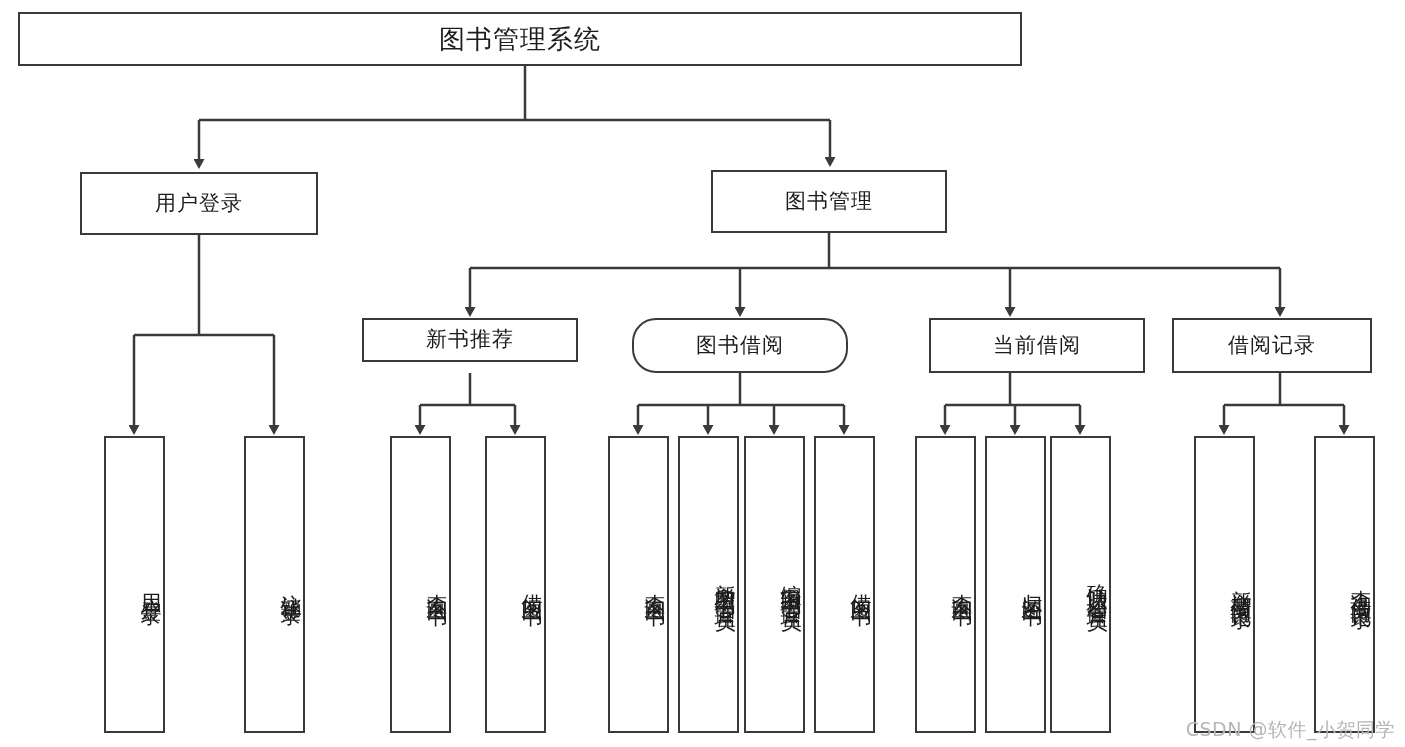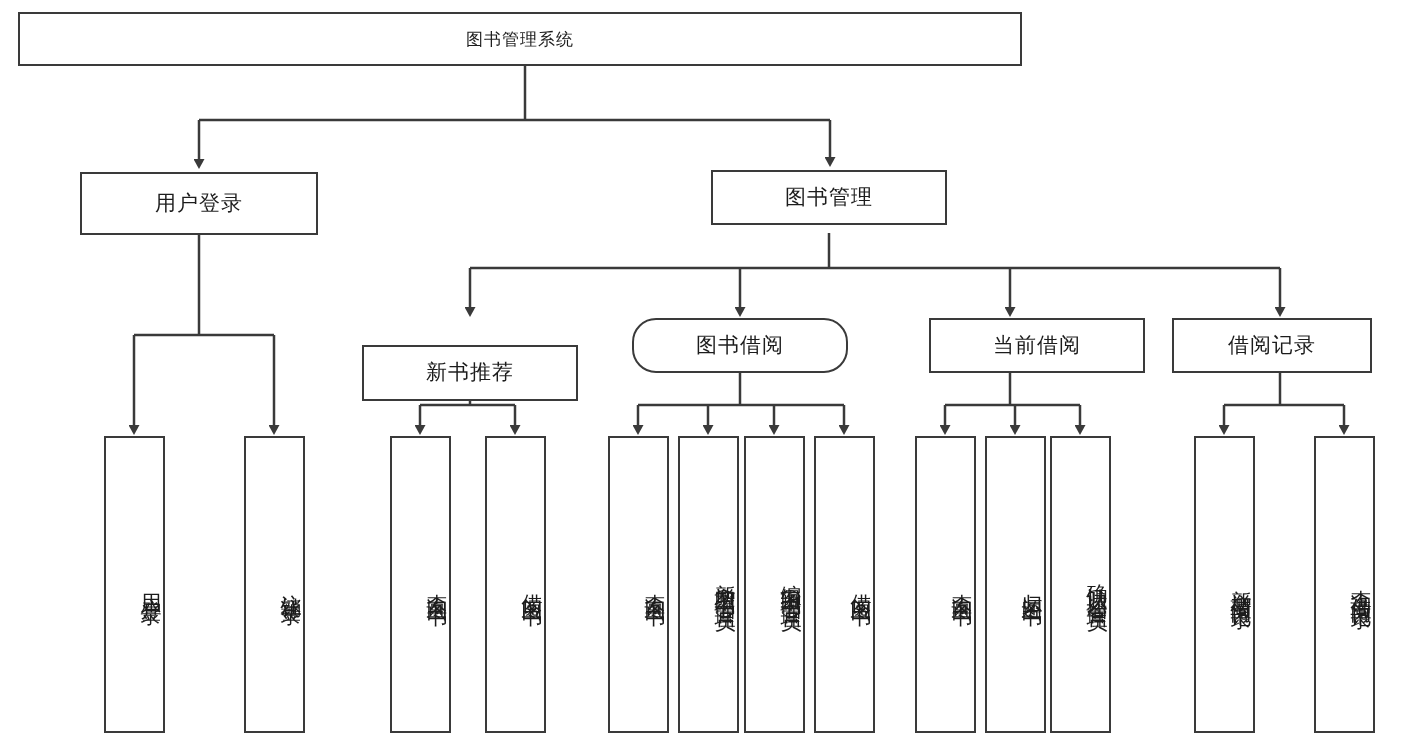--- a/index.html
+++ b/index.html
@@ -34,21 +34,21 @@
     align-items: center;
     justify-content: center;
     color: #1c1c1c;
   }
   .node-h {
     font-size: 21px;
     letter-spacing: 1px;
     line-height: 1.1;
   }
   .node-root {
-    font-size: 17px;
+    font-size: 26px;
     letter-spacing: 1px;
   }
   .node-v {
     writing-mode: vertical-rl;
     text-orientation: upright;
     font-size: 21px;
     letter-spacing: 4px;
     line-height: 1.15;
     padding-top: 6px;
     padding-bottom: 6px;
@@ -125,25 +125,25 @@
     </g>
   </svg>
 
   <div class="node node-root" style="left:18px; top:12px; width:1004px; height:54px;">
     <span>图书管理系统</span>
   </div>
 
   <div class="node node-h" style="left:80px; top:172px; width:238px; height:63px;">
     <span>用户登录</span>
   </div>
-  <div class="node node-h" style="left:711px; top:170px; width:236px; height:55px;">
+  <div class="node node-h" style="left:711px; top:170px; width:236px; height:63px;">
     <span>图书管理</span>
   </div>
 
-  <div class="node node-h" style="left:362px; top:318px; width:216px; height:56px;margin-top:27px;">
+  <div class="node node-h" style="left:362px; top:318px; width:216px; height:44px;">
     <span>新书推荐</span>
   </div>
   <div class="node node-h" style="left:632px; top:318px; width:216px; height:55px;border-radius:24px;">
     <span>图书借阅</span>
   </div>
   <div class="node node-h" style="left:902px; top:318px; width:216px; height:55px;margin-left:27px;">
     <span>当前借阅</span>
   </div>
   <div class="node node-h" style="left:1172px; top:318px; width:200px; height:55px;">
     <span>借阅记录</span>
@@ -186,14 +186,15 @@
     <span>确认归还（管理员）</span>
   </div>
 
   <div class="node node-v" style="left:1194px; top:436px; width:61px; height:297px;">
     <span>新增借阅记录</span>
   </div>
   <div class="node node-v" style="left:1314px; top:436px; width:61px; height:297px;">
     <span>查询借阅记录</span>
   </div>
 
+  <div class="watermark">CSDN @软件_小贺同学</div>
 
 </div>
 
 </body></html>

